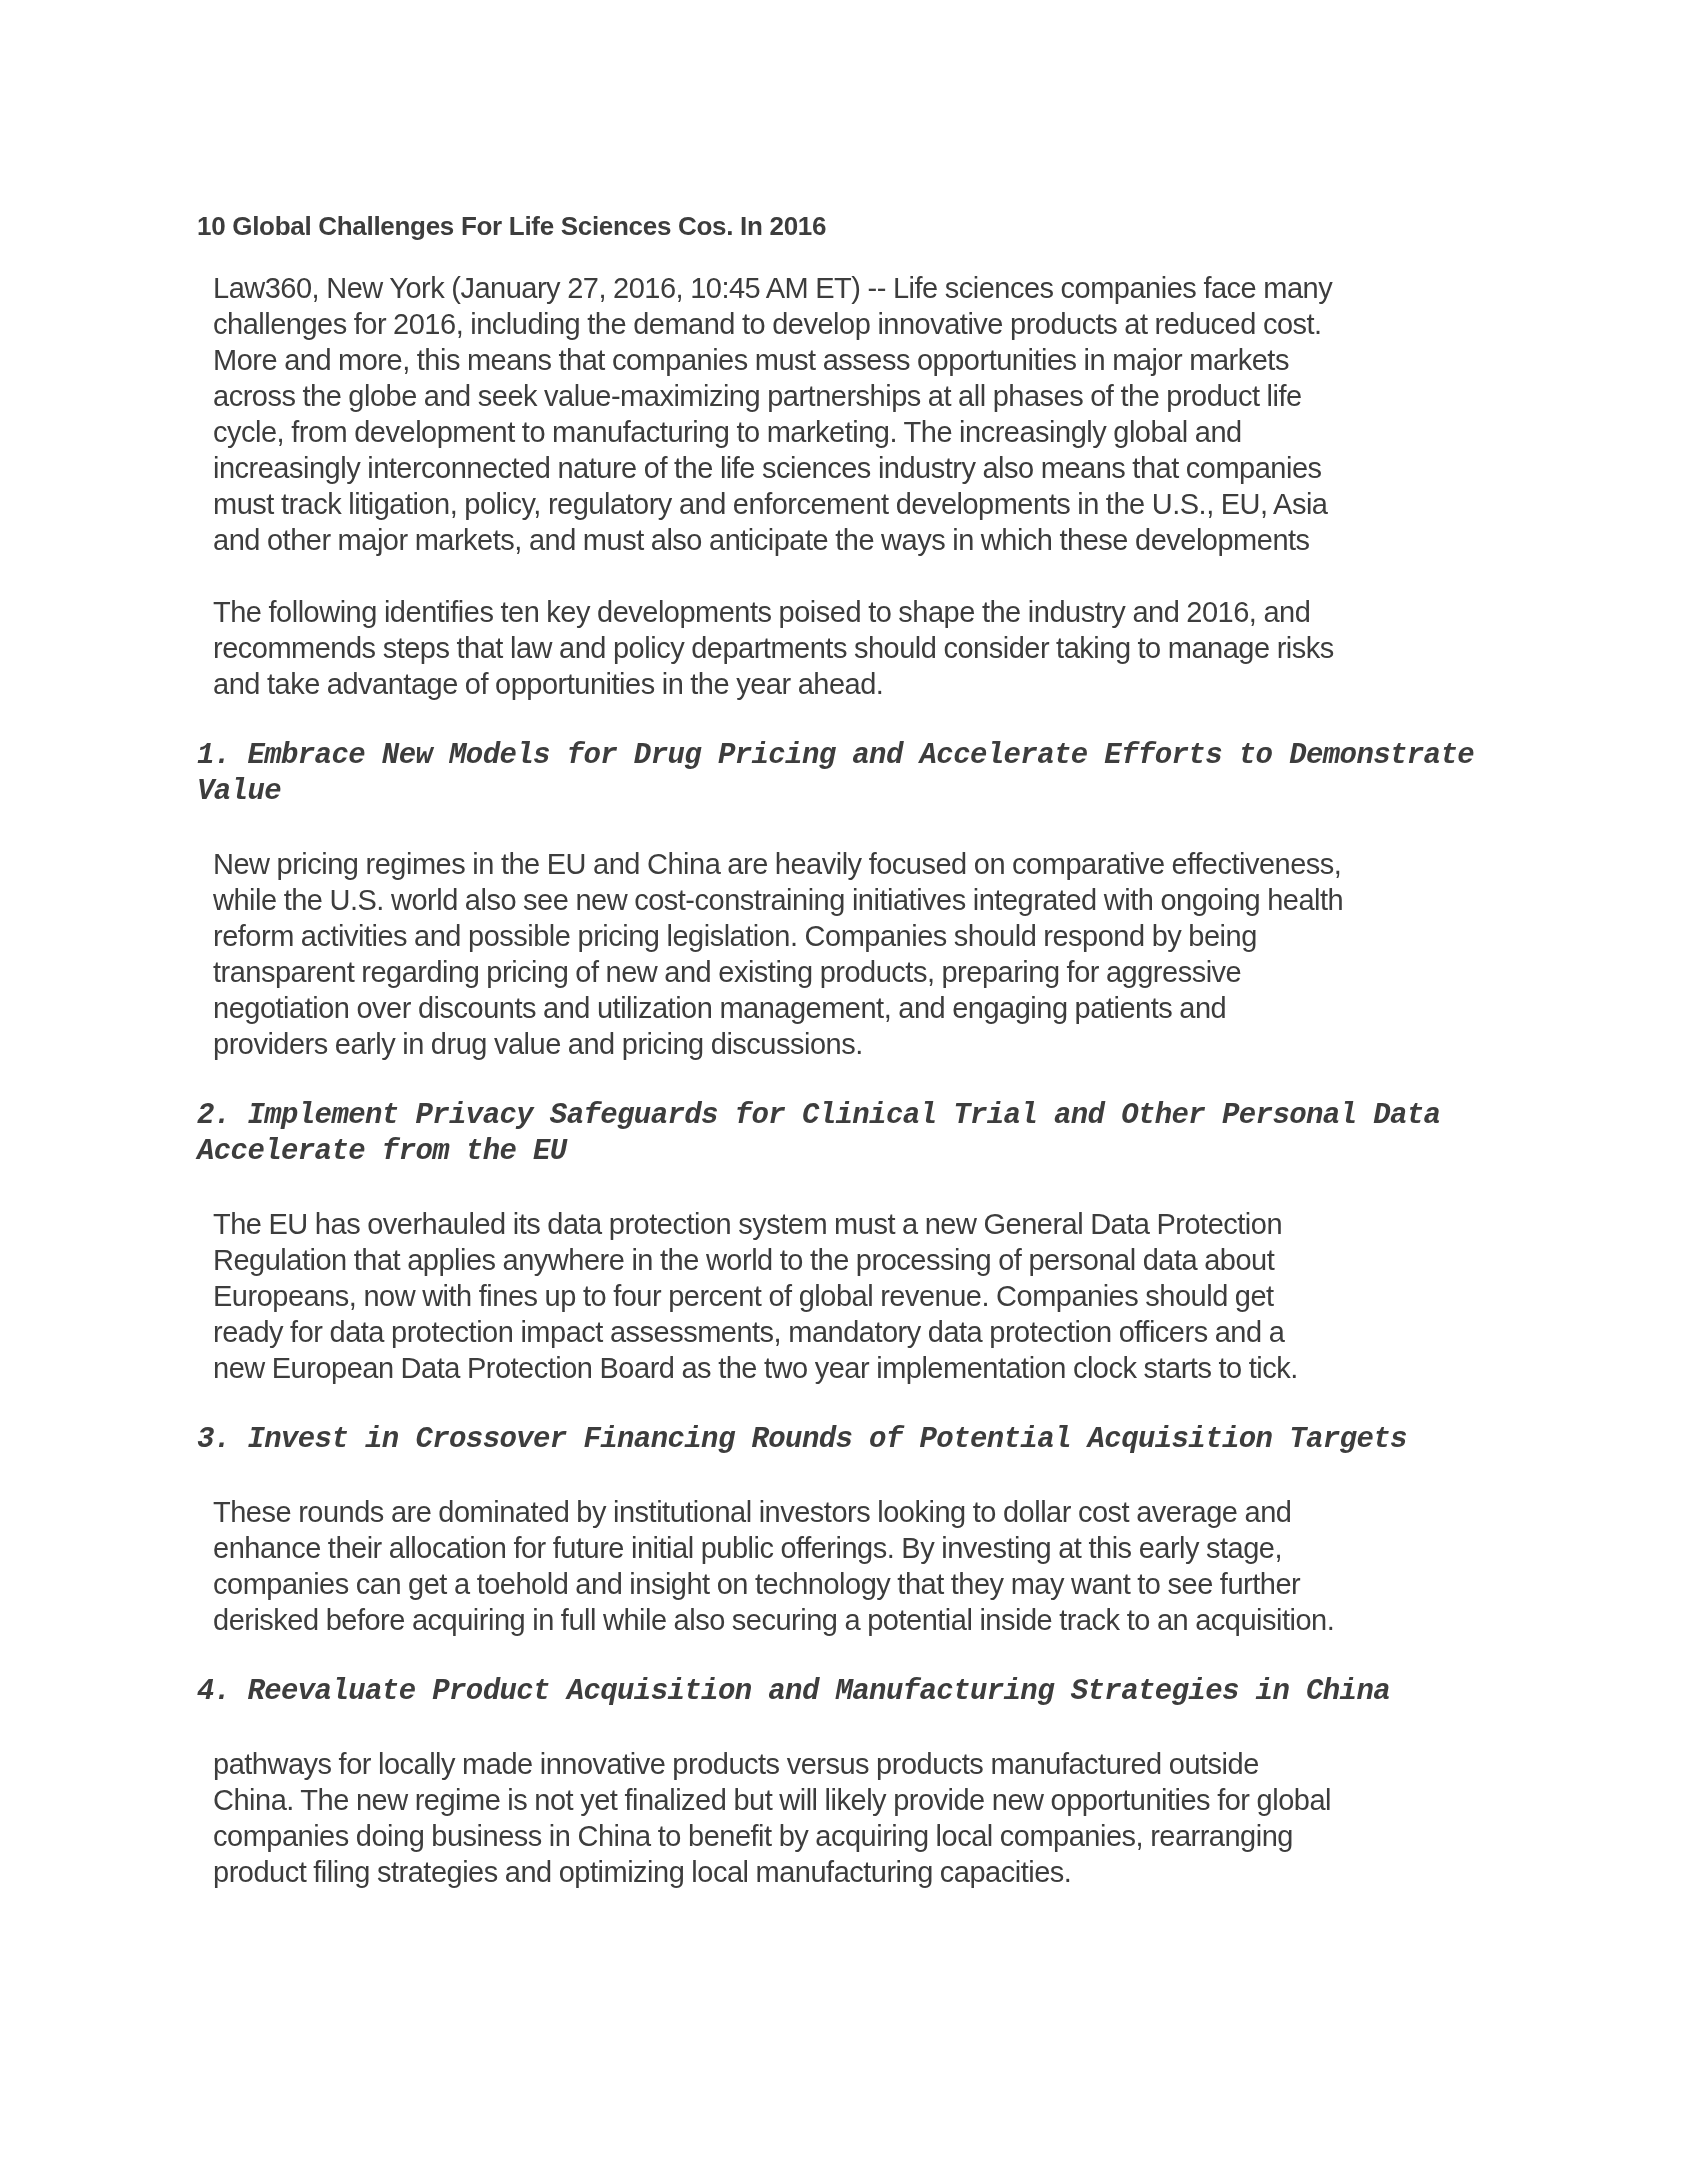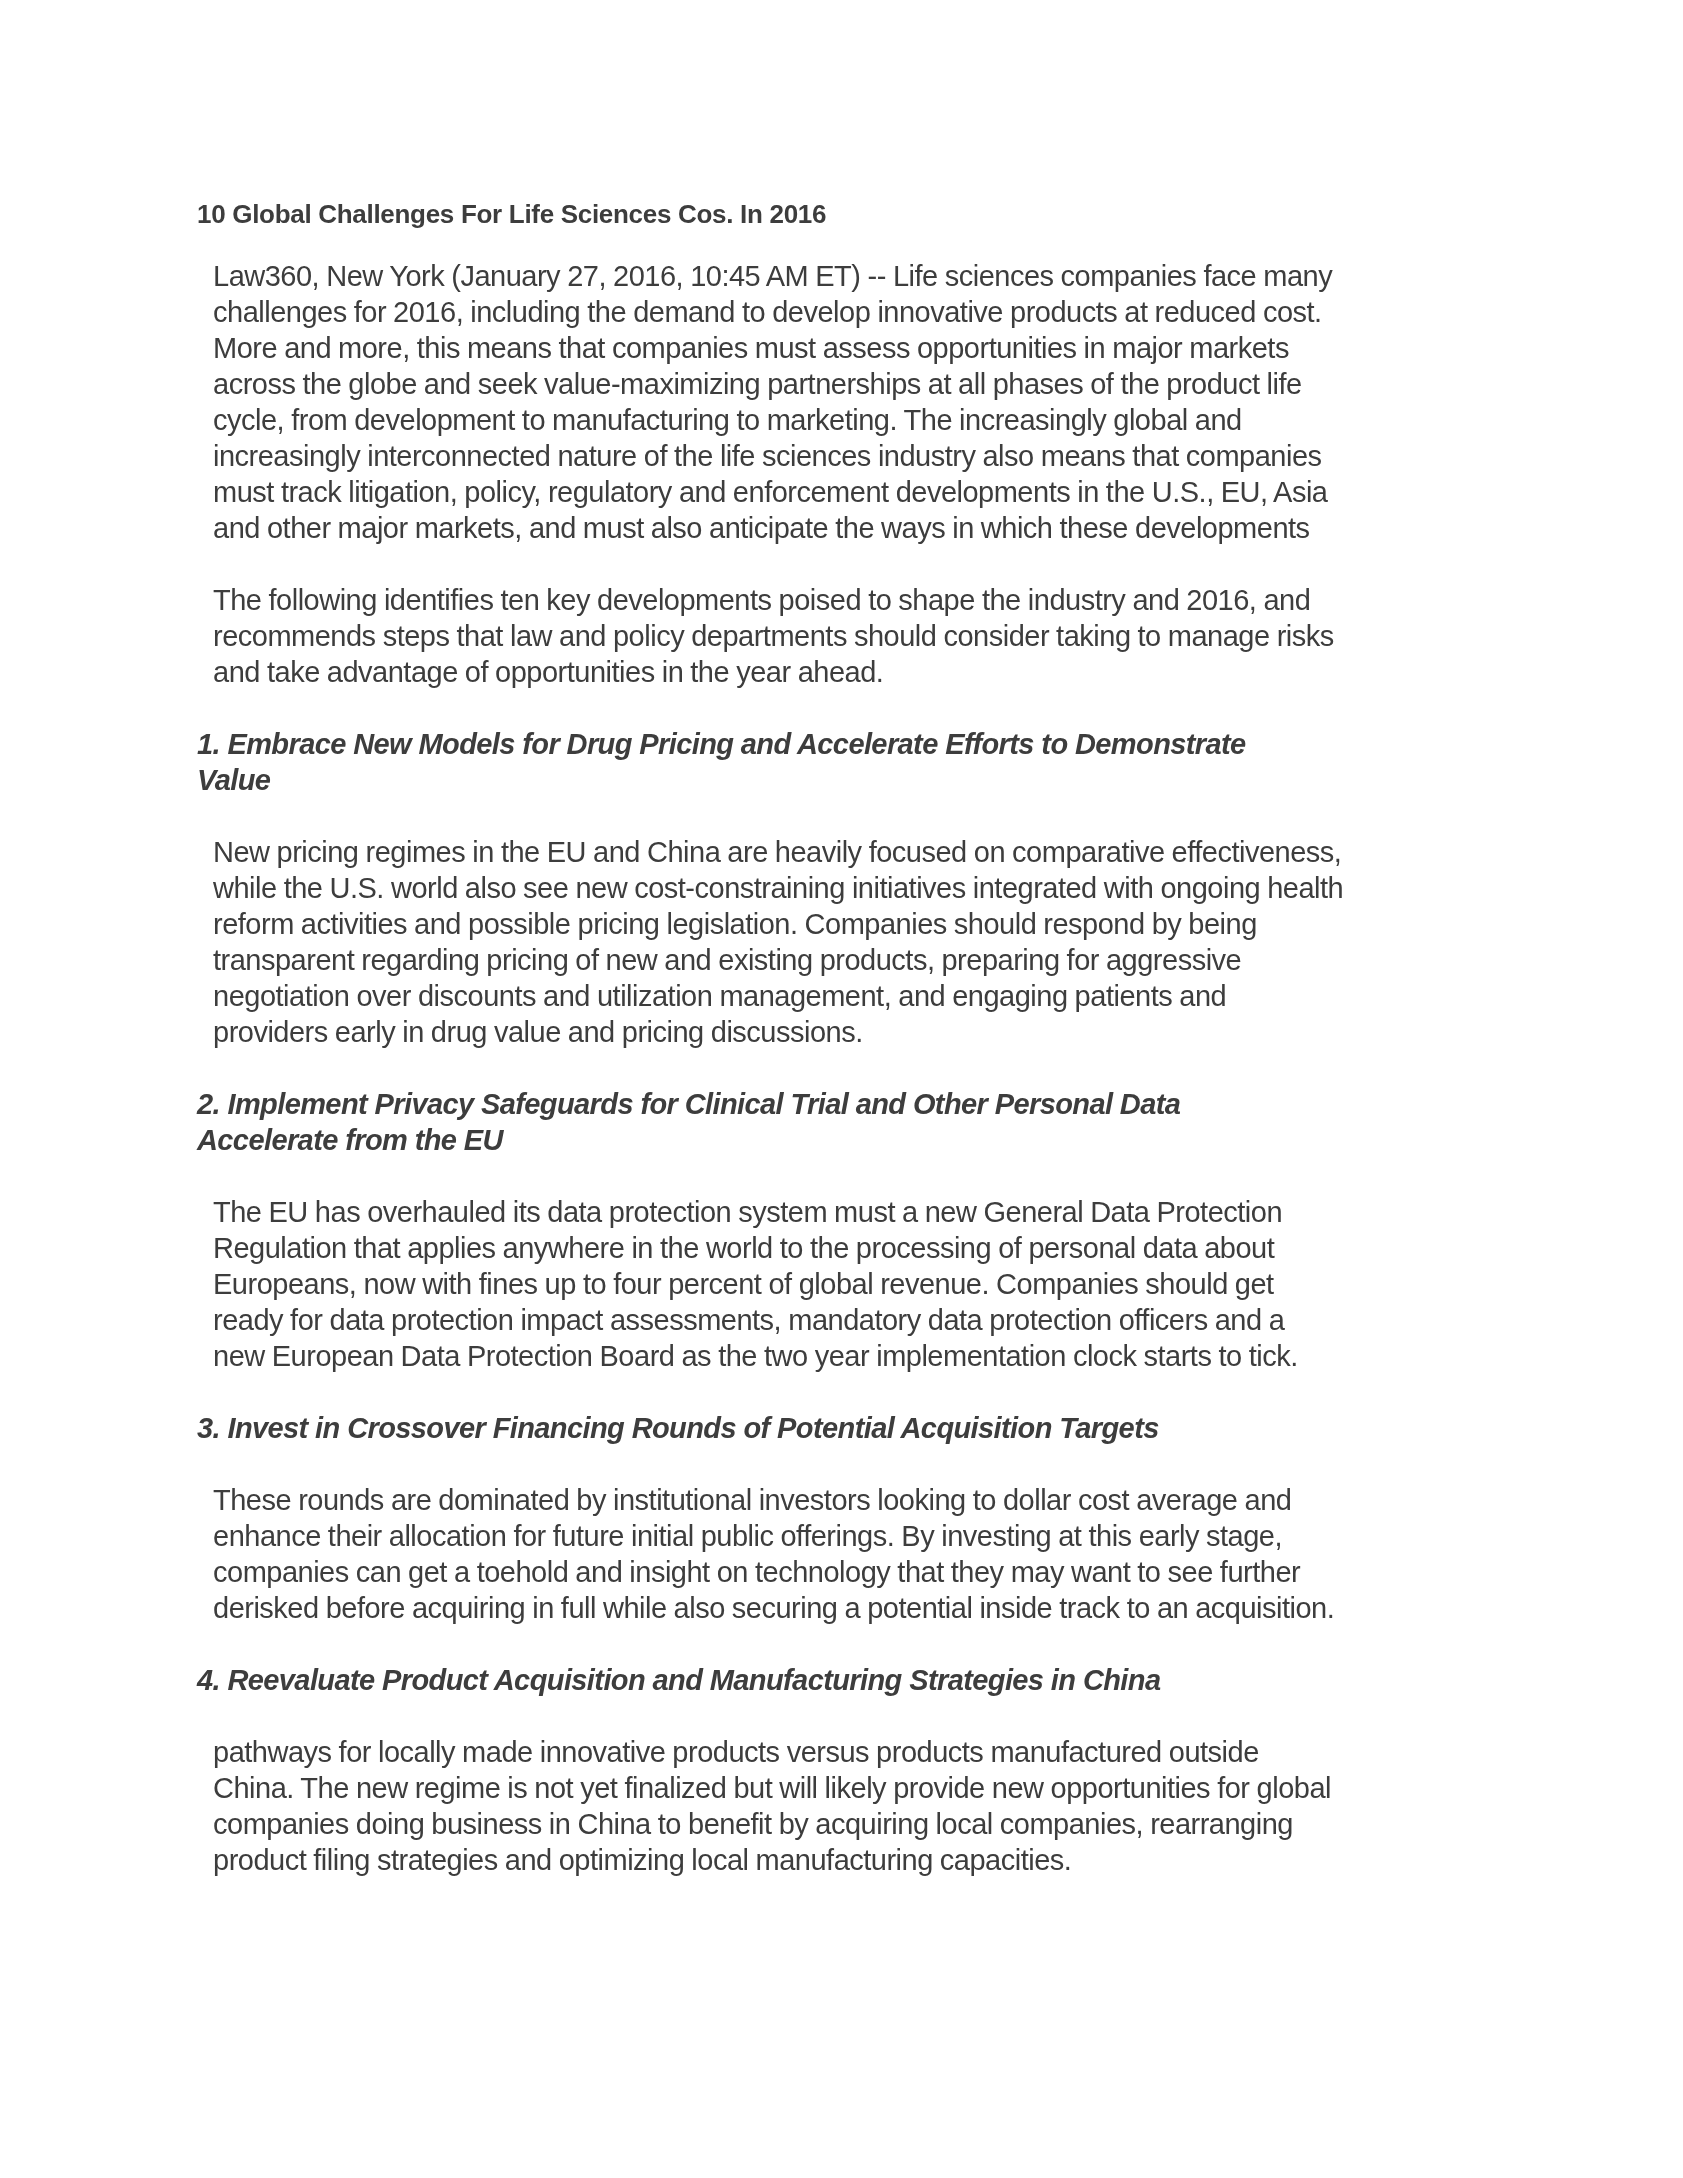--- a/index.html
+++ b/index.html
@@ -11,21 +11,21 @@
       width: 1683px;
       height: 2178px;
       position: relative;
       overflow: hidden;
       font-family: "Liberation Sans", sans-serif;
       color: #3d3d3d;
     }
     .page {
       position: absolute;
       left: 197px;
-      top: 196px;
+      top: 208px;
       width: 1307px;
     }
     .doc-title {
       font-size: 26px;
       font-weight: bold;
       line-height: 36px;
       margin: 0 0 26px 0;
       letter-spacing: -0.3px;
     }
     .para {
@@ -35,20 +35,21 @@
       letter-spacing: -0.5px;
       word-spacing: -0.5px;
     }
     .section-heading {
       font-size: 29px;
       font-weight: bold;
       font-style: italic;
       line-height: 36px;
       margin: 0 0 36px 0;
       letter-spacing: -0.6px;
+      font-family: Liberation Mono, monospace;
     }
     .line { display: block; white-space: nowrap; }
   </style>
 </head>
 <body>
 
 <div class="page">
   <h1 class="doc-title">10 Global Challenges For Life Sciences Cos. In 2016</h1>
 
   <p class="para">

